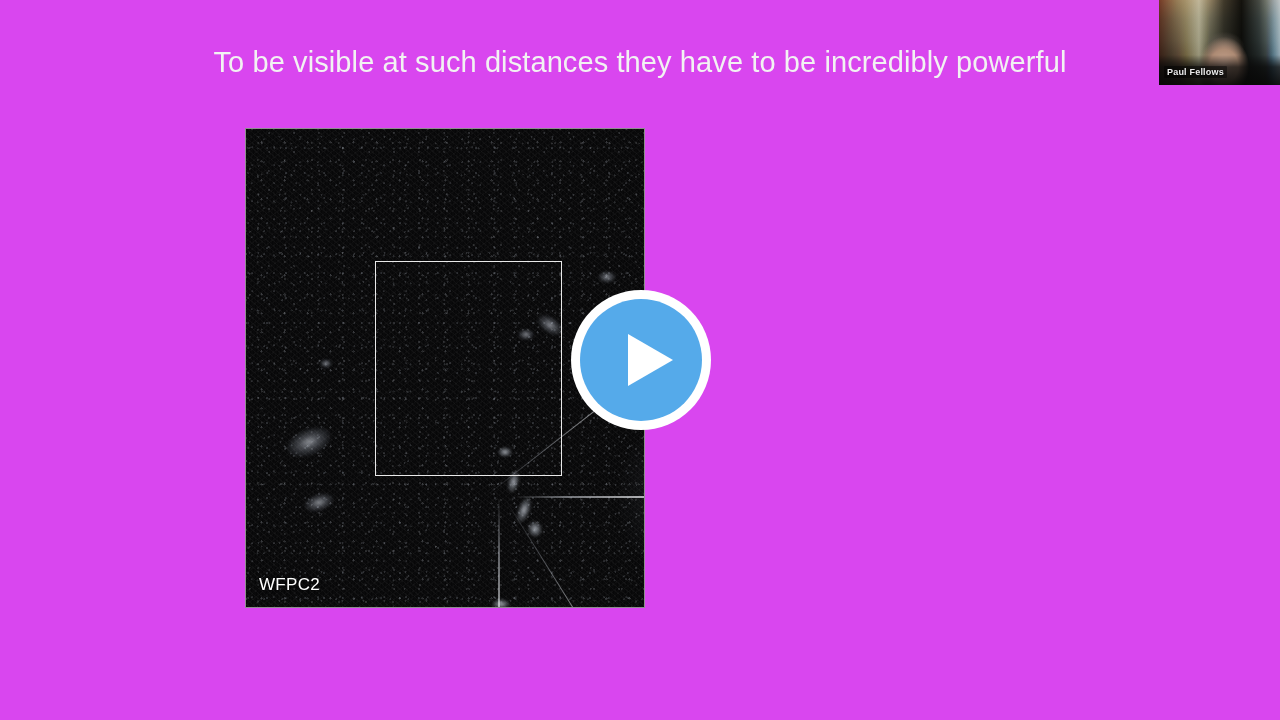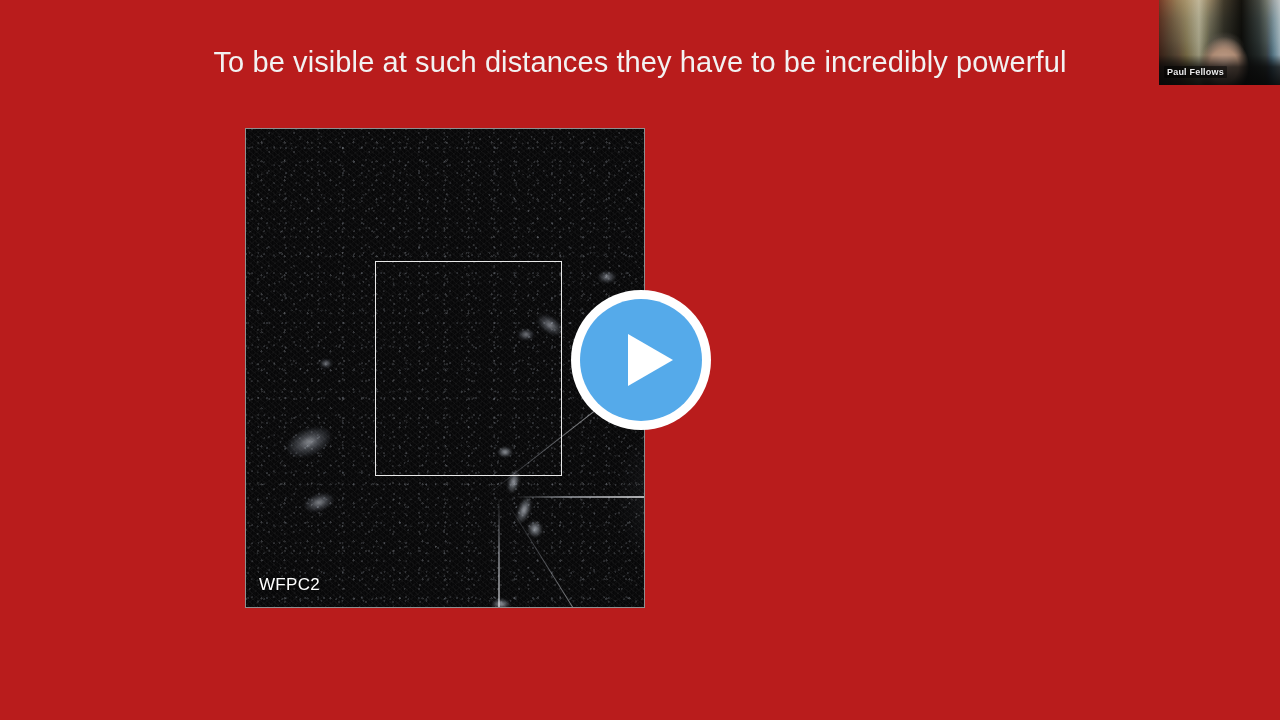--- a/index.html
+++ b/index.html
@@ -13,21 +13,21 @@
     position: relative;
     overflow: hidden;
     font-family: "Liberation Sans", sans-serif;
     -webkit-font-smoothing: antialiased;
   }
 
   
   #slide {
     position: absolute;
     inset: 0;
-    background: #b91c1c;
+    background: #d946ef;
     padding-left: 28px;
   }
 
   #slide-title {
     position: absolute;
     left: 0;
     top: 46px;
     width: 1280px;
     text-align: center;
     color: #f2f2f2;

